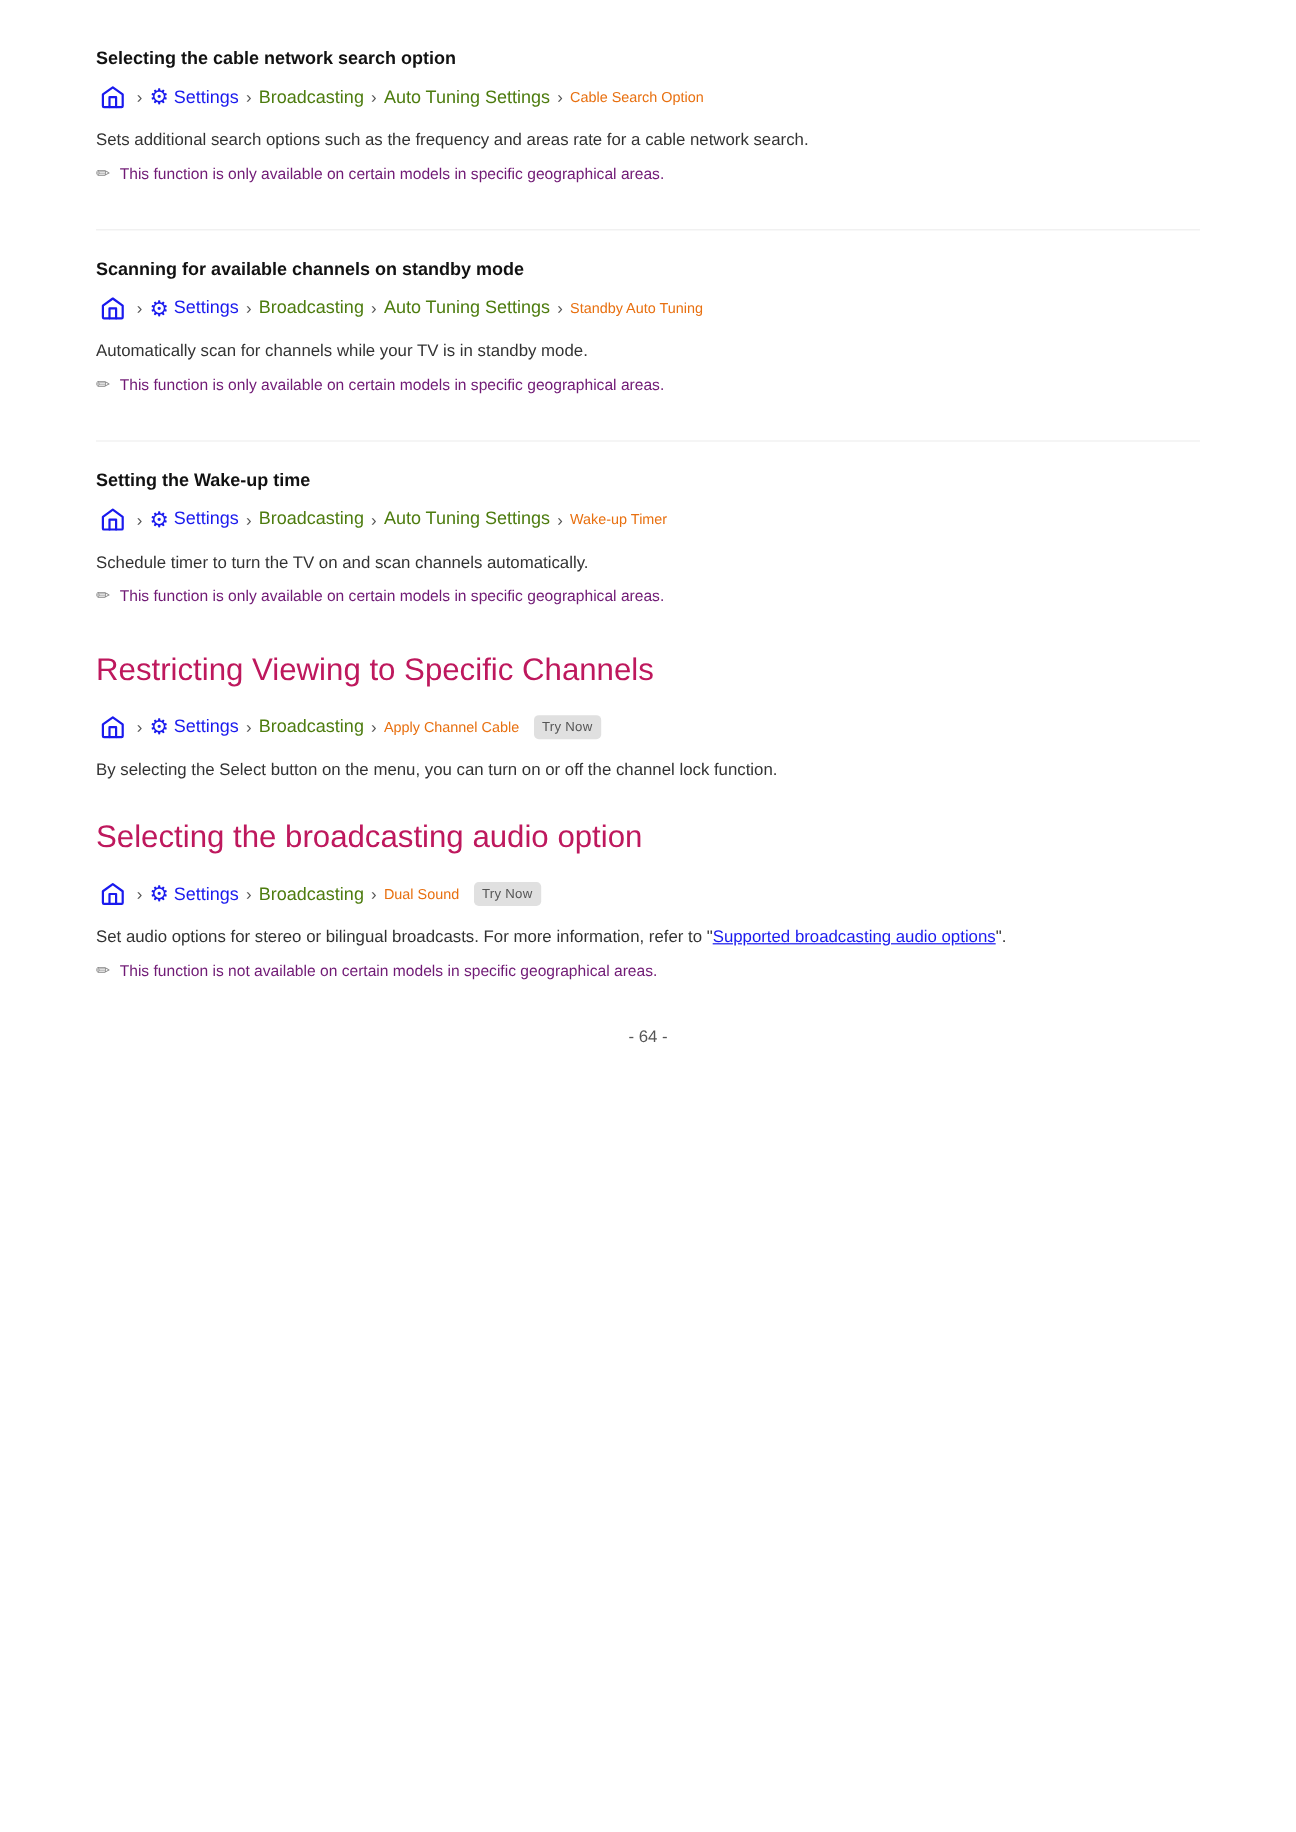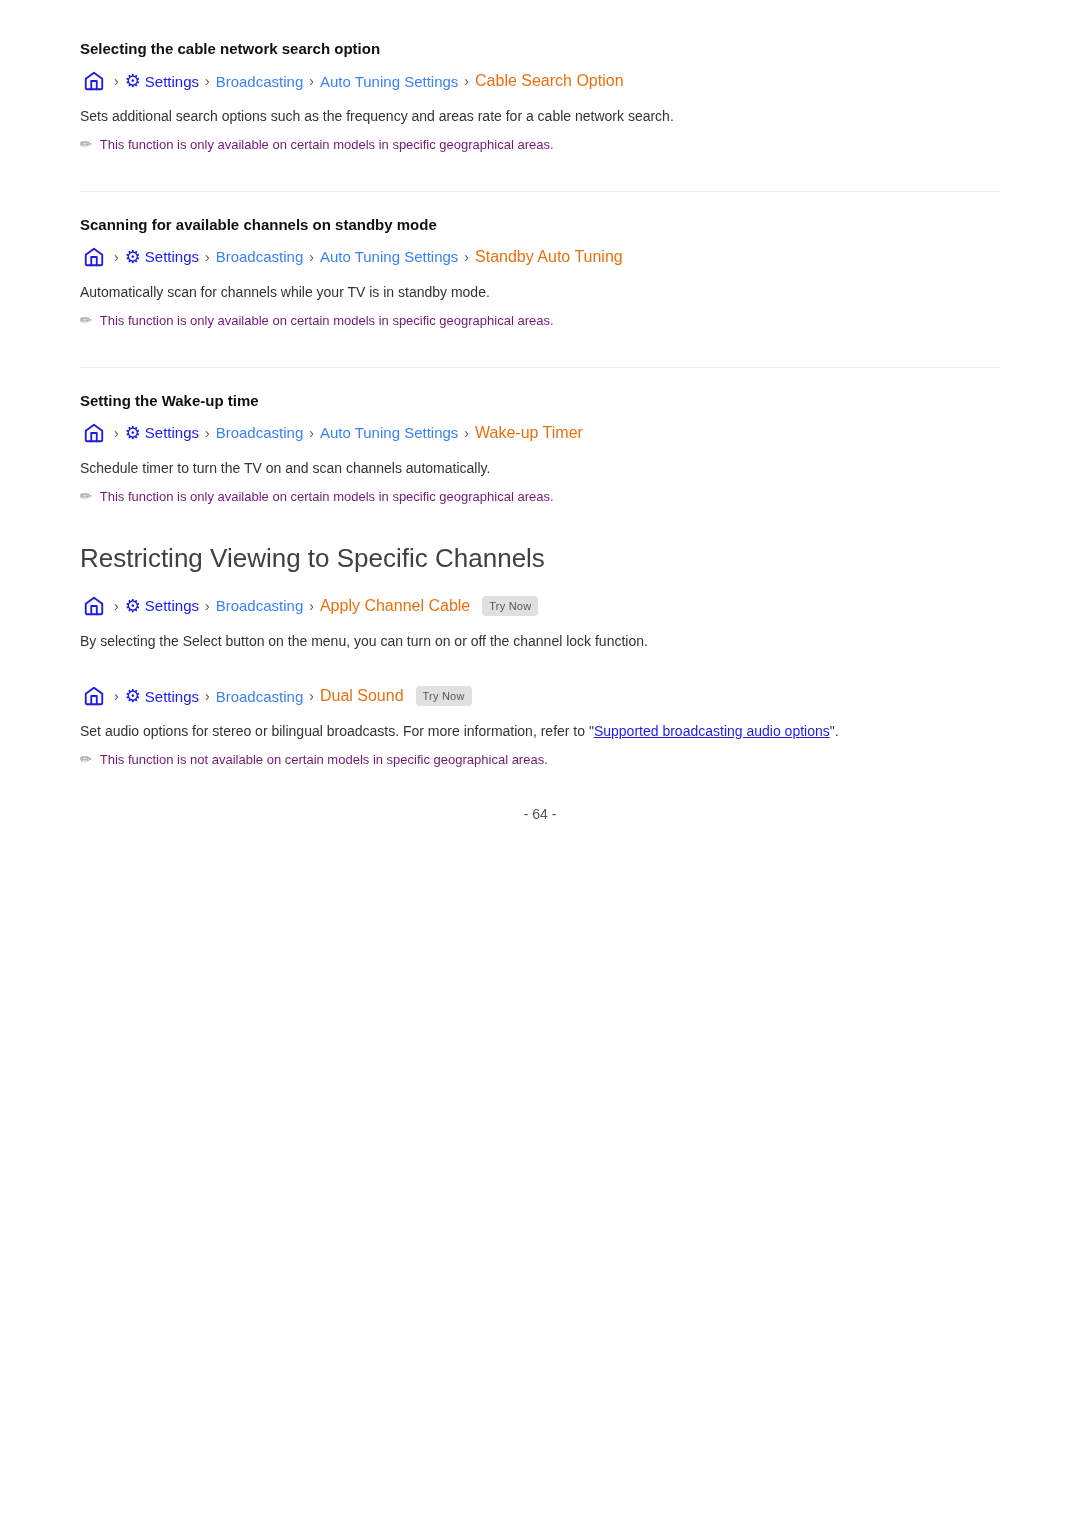--- a/index.html
+++ b/index.html
@@ -46,27 +46,27 @@
     }
     .bc-settings {
       color: #1a1aee;
       font-size: 15px;
       font-weight: 500;
       display: inline-flex;
       align-items: center;
       gap: 4px;
     }
     .bc-link {
-      color: #3b82f6;
+      color: #4d7c0f;
       font-size: 15px;
       font-weight: 500;
     }
     .bc-link-orange {
       color: #e87010;
-      font-size: 16px;
+      font-size: 12px;
       font-weight: 500;
     }
     .settings-gear {
       display: inline-block;
       font-size: 18px;
       color: #1a1aee;
     }
     .desc-text {
       font-size: 14px;
       color: #333;
@@ -86,21 +86,21 @@
       flex-shrink: 0;
     }
     .note-text {
       font-size: 13px;
       color: #701a75;
       line-height: 1.5;
     }
     .big-section-title {
       font-size: 26px;
       font-weight: 400;
-      color: #404040;
+      color: #be185d;
       margin-bottom: 18px;
       margin-top: 10px;
     }
     .try-now-badge {
       display: inline-block;
       background: #e0e0e0;
       color: #555;
       font-size: 11px;
       font-weight: 400;
       border-radius: 4px;
@@ -237,20 +237,21 @@
     <span class="breadcrumb-sep">›</span>
     <span class="bc-link">Broadcasting</span>
     <span class="breadcrumb-sep">›</span>
     <span class="bc-link-orange">Apply Channel Cable</span>
     <span class="try-now-badge">Try Now</span>
   </div>
   <p class="desc-text">By selecting the Select button on the menu, you can turn on or off the channel lock function.</p>
 </div>
 
 <div class="big-section-wrap">
+  <h2 class="big-section-title">Selecting the broadcasting audio option</h2>
   <div class="breadcrumb-row">
     <span class="home-icon">
       <svg viewBox="0 0 24 24" fill="none" stroke="#1a1aee" stroke-width="2" stroke-linecap="round" stroke-linejoin="round">
         <path d="M3 9.5L12 3l9 6.5V20a1 1 0 01-1 1H4a1 1 0 01-1-1V9.5z"></path>
         <polyline points="9,21 9,12 15,12 15,21"></polyline>
       </svg>
     </span>
     <span class="breadcrumb-sep">›</span>
     <span class="bc-settings">
       <span class="settings-gear">⚙</span>

